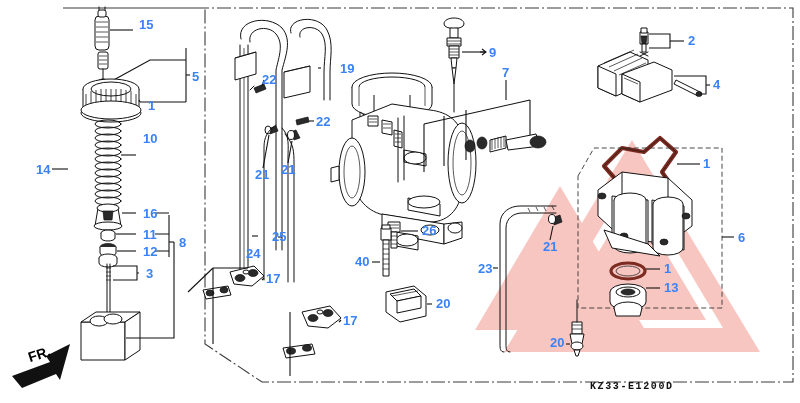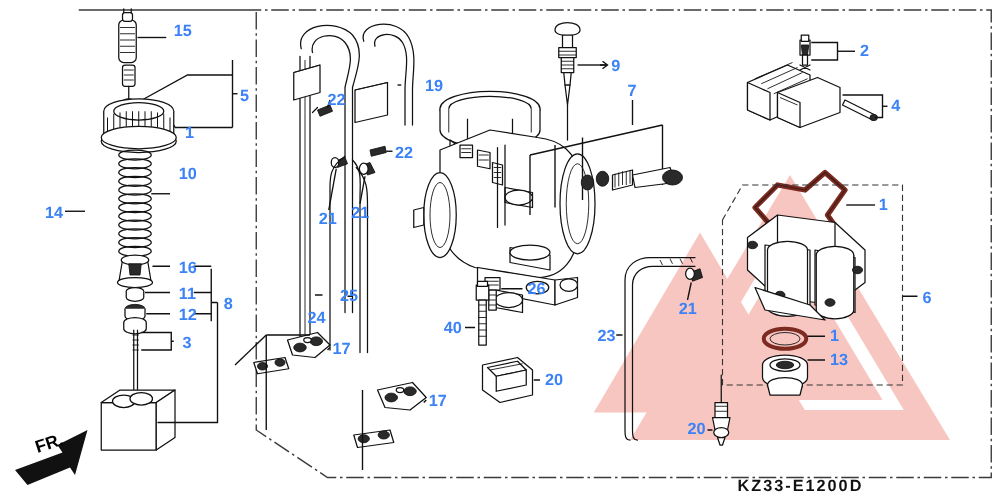--- a/index.html
+++ b/index.html
@@ -6,22 +6,22 @@
   body{width:800px;height:403px;overflow:hidden;
        font-family:"Liberation Sans",sans-serif;color:#000;}
   #stage{position:relative;width:800px;height:403px;background:#fff;}
   #stage svg{position:absolute;left:0;top:0;}
   .lbl{position:absolute;font-family:"Liberation Sans",sans-serif;
        font-weight:bold;font-size:13px;color:#3b82f6;line-height:1;
        letter-spacing:0px;white-space:nowrap;}
   .fr{position:absolute;font-family:"Liberation Sans",sans-serif;
       font-weight:bold;font-size:14px;color:#000;
       transform:rotate(-18deg);transform-origin:left top;}
-  .partno{position:absolute;font-family:Liberation Sans, sans-serif;
-          font-size:13px;letter-spacing:1.6px;color:#111;font-weight:bold;}
+  .partno{position:absolute;font-family:Liberation Mono, monospace;
+          font-size:10px;letter-spacing:1.6px;color:#111;font-weight:bold;}
   .wm-text{position:absolute;font-family:"Liberation Sans",sans-serif;
            font-weight:bold;font-size:42px;letter-spacing:-1px;
            white-space:nowrap;line-height:1;}
   .wm-a{}.wm-b{}.wm-c{}
 </style>
 </head>
 <body>
 
 <div id="stage">
 

